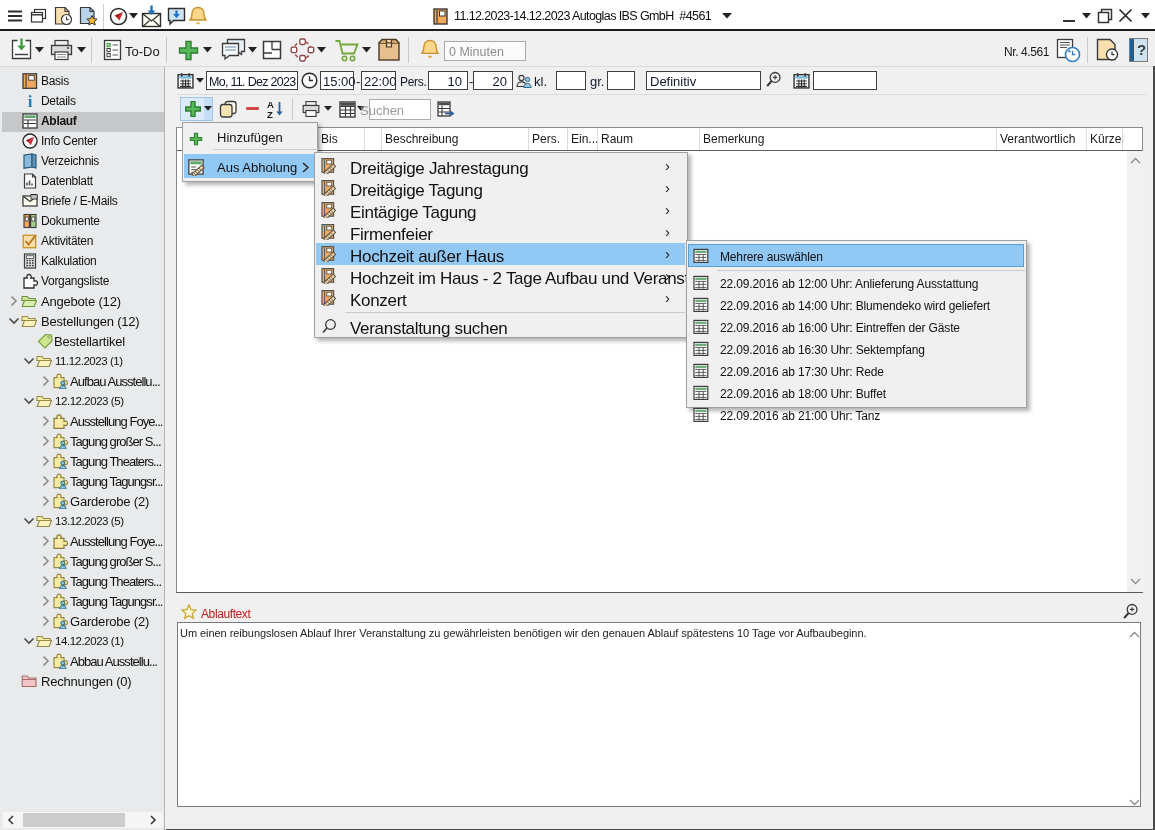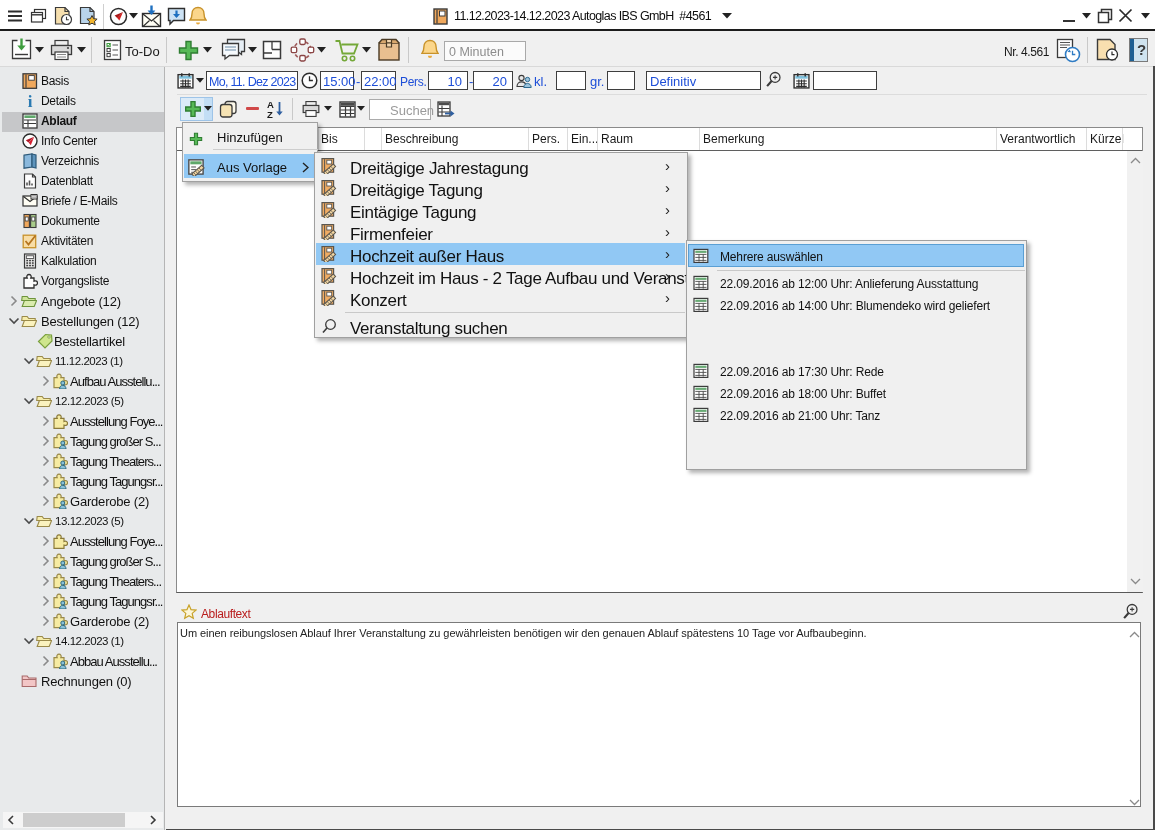--- a/index.html
+++ b/index.html
@@ -18,21 +18,21 @@
 
 #sidebar { left:0; top:67px; width:165px; height:763px; background:#e8eaeb; border-right:1px solid #b5b5b5; }
 .sbrow { position:absolute; left:0; width:165px; height:20px; }
 .sbtxt { position:absolute; top:3px; font-size:13px; letter-spacing:-0.2px; white-space:nowrap; }
 .nav { font-size:12px !important; letter-spacing:-0.3px !important; }
 .dt { font-size:11.5px !important; letter-spacing:-0.45px !important; }
 .tr3 { letter-spacing:-0.95px !important; }
 .sel { background:#c6c7c9; }
 
 input, .inputbox { position:absolute; border:1px solid #3e3e3e; background:#fff; font-family:"Liberation Sans",sans-serif; font-size:13px; }
-.lbl { position:absolute; font-size:13px; color:#1d4ed8; white-space:nowrap; }
+.lbl { position:absolute; font-size:13px; color:#0f172a; white-space:nowrap; }
 
 
 #tablewrap { position:absolute; left:176px; top:127px; width:967px; height:466px; background:#fff; border:1px solid #8a8a8a; border-bottom:1px solid #5a5a5a; }
 .th { position:absolute; top:0; height:22px; font-size:12px; color:#1a1a1a; padding-top:4px; white-space:nowrap; }
 .colline { position:absolute; top:0; width:1px; height:22px; background:#dcdcdc; }
 
 
 .menu { position:absolute; background:#f0f0f0; border:1px solid #a0a0a0; box-shadow:3px 3px 4px rgba(0,0,0,0.30); z-index:50; }
 .hl { background:#91c8f4; }
 .mtext { position:absolute; white-space:nowrap; }
@@ -629,21 +629,21 @@
     </svg>
 <svg class="ico" style="left:339px;top:101px;" width="17" height="17" viewBox="0 0 17 17">
       <rect x="1" y="1" width="15" height="15" fill="#fdfdfd" stroke="#3a3a3a" stroke-width="1.4"></rect>
       <path d="M1.5 5.5h14M1.5 9h14M1.5 12.5h14M6.5 5.5v10M11.5 5.5v10" stroke="#3a3a3a" stroke-width="1.2"></path>
       <rect x="1.8" y="1.8" width="13.6" height="3" fill="#4a4a4a"></rect>
     </svg>
 <svg class="ico" style="left:357px;top:106px;" width="9" height="5" viewBox="0 0 9 5">
       <path d="M0 0h8l-4 4.7z" fill="#222"></path>
     </svg>
 <div class="inputbox" style="left:369px;top:99px;width:62px;height:21px;border-color:#ababab;"></div>
-<div class="lbl" style="left:390px;top:103px;color:#9a9a9a;">Suchen</div>
+<div class="lbl" style="left:360px;top:103px;color:#9a9a9a;">Suchen</div>
 <svg class="ico" style="left:437px;top:101px;" width="18" height="17" viewBox="0 0 18 17">
       <rect x="1" y="1" width="12" height="14" fill="#fdfdfd" stroke="#3a3a3a" stroke-width="1.3"></rect>
       <rect x="1.6" y="1.6" width="10.8" height="2.6" fill="#4a4a4a"></rect>
       <path d="M1.5 7.5h11M1.5 11h11M5 4.5v10.5" stroke="#3a3a3a" stroke-width="1.1"></path>
       <path d="M8 12.5h7" stroke="#2f5fa0" stroke-width="1.8"></path>
       <path d="M13.5 9.5l4 3-4 3z" fill="#2f5fa0"></path>
     </svg>
 </div>
 
 <div id="tablewrap">
@@ -702,21 +702,21 @@
 <div class="menu" style="left:182px;top:122px;width:136px;height:60px;">
   <div class="hl" style="position:absolute;left:1px;top:31px;width:131px;height:24px;"></div>
   <svg class="ico" style="left:6px;top:9px" width="14" height="14" viewBox="0 0 16 16">
         <use href="#i-greenplus"></use>
       </svg>
   <div class="mtext" style="left:34px;top:7px;font-size:13px;">Hinzufügen</div>
   <div style="position:absolute;left:30px;top:26px;width:105px;height:1px;background:#cdcdcd;"></div>
   <svg class="ico" style="left:5px;top:36px" width="17" height="17" viewBox="0 0 16 16">
         <use href="#i-vorlage"></use>
       </svg>
-  <div class="mtext" style="left:34px;top:37px;font-size:13px;">Aus Vorlage</div>
+  <div class="mtext" style="left:34px;top:37px;font-size:13px;">Aus Abholung</div>
   <svg class="ico" style="left:119px;top:39px;" width="7" height="11" viewBox="0 0 7 11">
         <path d="M1 1l5 4.5L1 10" fill="none" stroke="#222" stroke-width="1.4"></path>
       </svg>
 </div>
 
 <div class="menu" style="left:314px;top:152px;width:374px;height:186px;">
   <div class="hl" style="position:absolute;left:1px;top:90px;width:369px;height:22px;"></div>
   <div class="m2row" style="top:2px;">
         <svg class="mi" width="16" height="16" viewBox="0 0 16 16">
           <use href="#i-booktpl"></use>
@@ -768,41 +768,53 @@
       </div>
   <div style="position:absolute;left:30px;top:159px;width:340px;height:1px;background:#c9c9c9;"></div>
   <div class="m2row" style="top:162px;">
         <svg class="mi" width="16" height="16" viewBox="0 0 16 16">
           <use href="#i-magnifier"></use>
         </svg>
         <span>Veranstaltung suchen</span>
       </div>
 </div>
 
-<div class="menu" style="left:686px;top:240px;width:341px;height:230px;">
+<div class="menu" style="left:686px;top:240px;width:341px;height:168px;">
   <div class="hl" style="position:absolute;left:1px;top:3px;width:336px;height:23px;border:1px solid #5a9fd4;"></div>
   <div class="m3row" style="top:4px;">
         <svg class="mi" width="16" height="16" viewBox="0 0 16 16">
           <use href="#i-tablegrid"></use>
         </svg>
         <span>Mehrere auswählen</span>
       </div>
   <div style="position:absolute;left:30px;top:29px;width:308px;height:1px;background:#c9c9c9;"></div>
   <div class="m3row" style="top:31px;">
         <svg class="mi" width="16" height="16" viewBox="0 0 16 16">
           <use href="#i-tablegrid"></use>
         </svg>
         <span>22.09.2016 ab 12:00 Uhr: Anlieferung Ausstattung</span>
       </div>
   <div class="m3row" style="top:53px;">
         <svg class="mi" width="16" height="16" viewBox="0 0 16 16">
           <use href="#i-tablegrid"></use>
         </svg>
         <span>22.09.2016 ab 14:00 Uhr: Blumendeko wird geliefert</span>
       </div>
+  <div class="m3row" style="top:75px;">
+        <svg class="mi" width="16" height="16" viewBox="0 0 16 16">
+          <use href="#i-tablegrid"></use>
+        </svg>
+        <span>22.09.2016 ab 16:00 Uhr: Eintreffen der Gäste</span>
+      </div>
+  <div class="m3row" style="top:97px;">
+        <svg class="mi" width="16" height="16" viewBox="0 0 16 16">
+          <use href="#i-tablegrid"></use>
+        </svg>
+        <span>22.09.2016 ab 16:30 Uhr: Sektempfang</span>
+      </div>
   <div class="m3row" style="top:119px;">
         <svg class="mi" width="16" height="16" viewBox="0 0 16 16">
           <use href="#i-tablegrid"></use>
         </svg>
         <span>22.09.2016 ab 17:30 Uhr: Rede</span>
       </div>
   <div class="m3row" style="top:141px;">
         <svg class="mi" width="16" height="16" viewBox="0 0 16 16">
           <use href="#i-tablegrid"></use>
         </svg>

